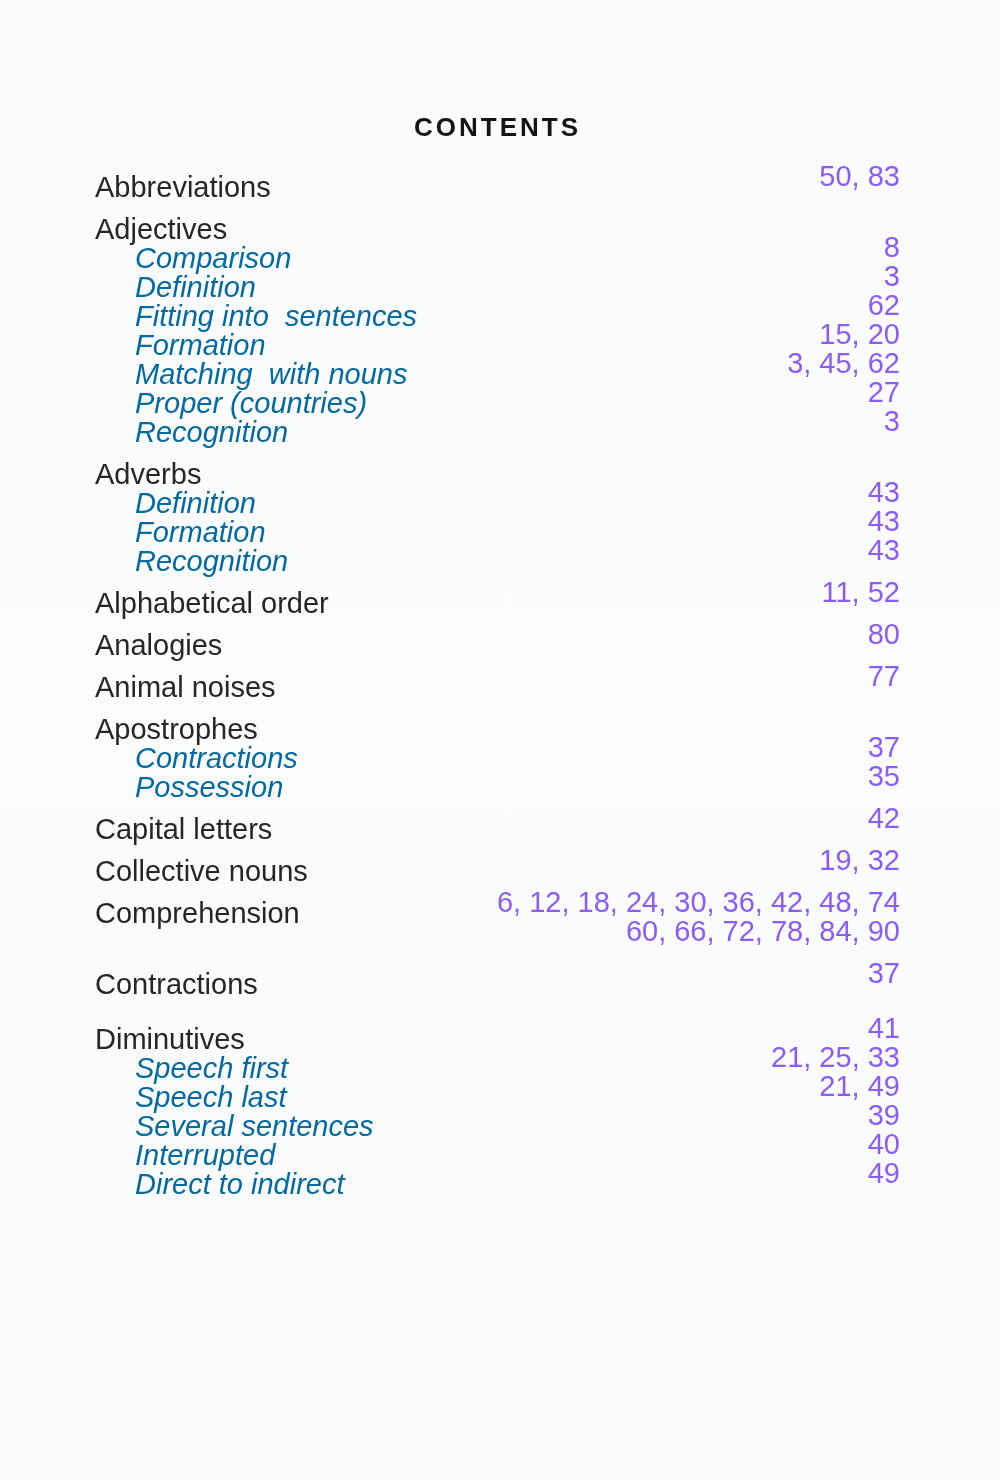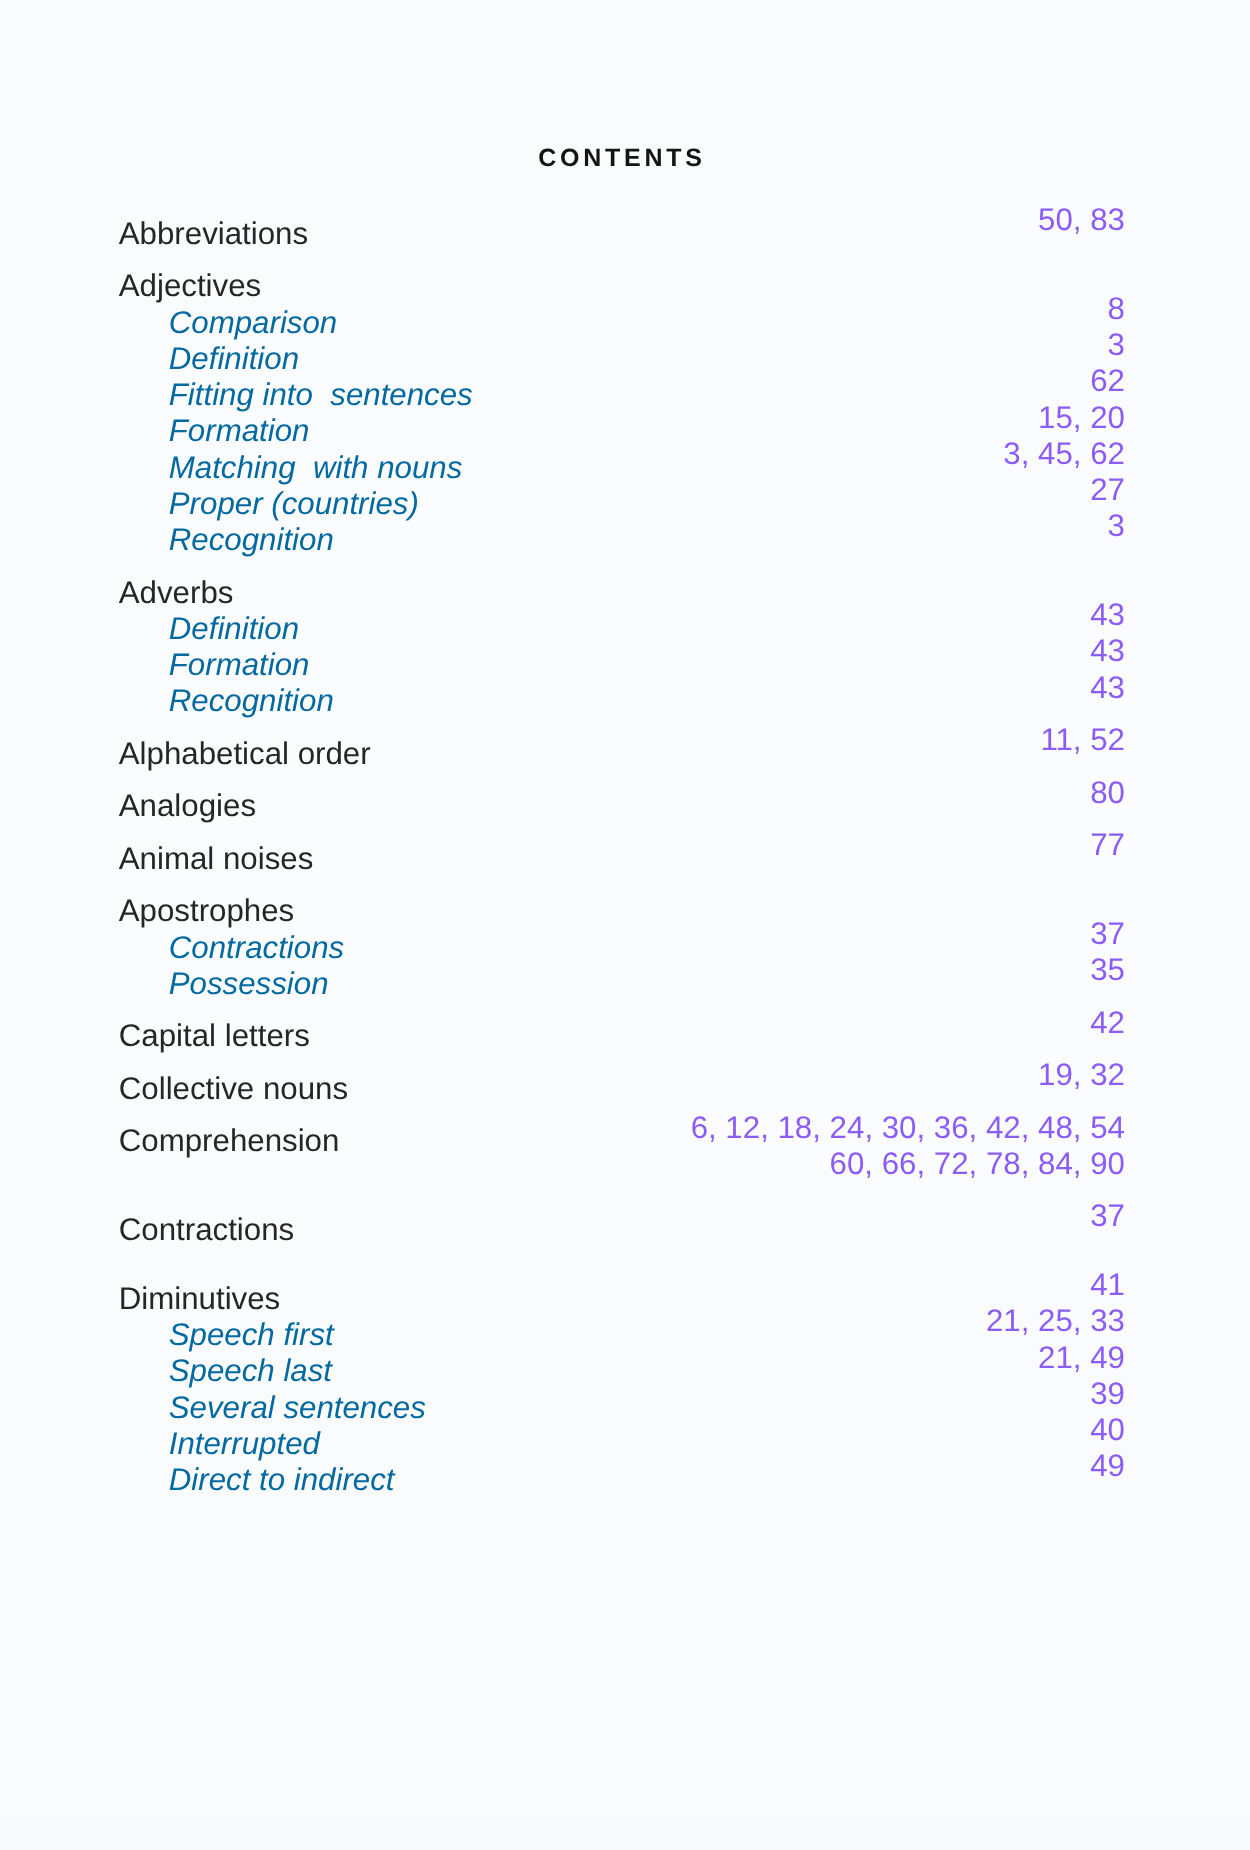--- a/index.html
+++ b/index.html
@@ -16,34 +16,34 @@
   }
   .page {
     box-sizing: border-box;
     width: 1000px;
     height: 1480px;
     padding: 112px 100px 0 95px;
   }
   .title {
     margin: 0 0 31px 0;
     text-align: center;
-    font-size: 20px;
+    font-size: 26px;
     font-weight: bold;
     letter-spacing: 3px;
     color: #141414;
     line-height: 30px;
   }
   .toc {
     width: 100%;
   }
   .row {
     display: flex;
     align-items: flex-start;
     line-height: 29px;
-    font-size: 25px;
+    font-size: 29px;
     justify-content: space-between;
   }
   .row.main {
     margin-top: 13px;
   }
   .label {
     white-space: pre-wrap;
     color: #262626;
   }
   .row.sub .label {
@@ -171,21 +171,21 @@
   </div>
 
   <div class="row main">
     <span class="label">Collective nouns</span>
     <span class="pages">19, 32</span>
   </div>
 
   <div class="row main">
     <span class="label">Comprehension</span>
     <span class="pages">
-          <div class="pages-line">6, 12, 18, 24, 30, 36, 42, 48, 54</div>
+          <div class="pages-line">6, 12, 18, 24, 30, 36, 42, 48, 74</div>
           <div class="pages-line">60, 66, 72, 78, 84, 90</div>
         </span>
   </div>
 
   <div class="row main">
     <span class="label">Contractions</span>
     <span class="pages">37</span>
   </div>
 
   <div class="row main">

